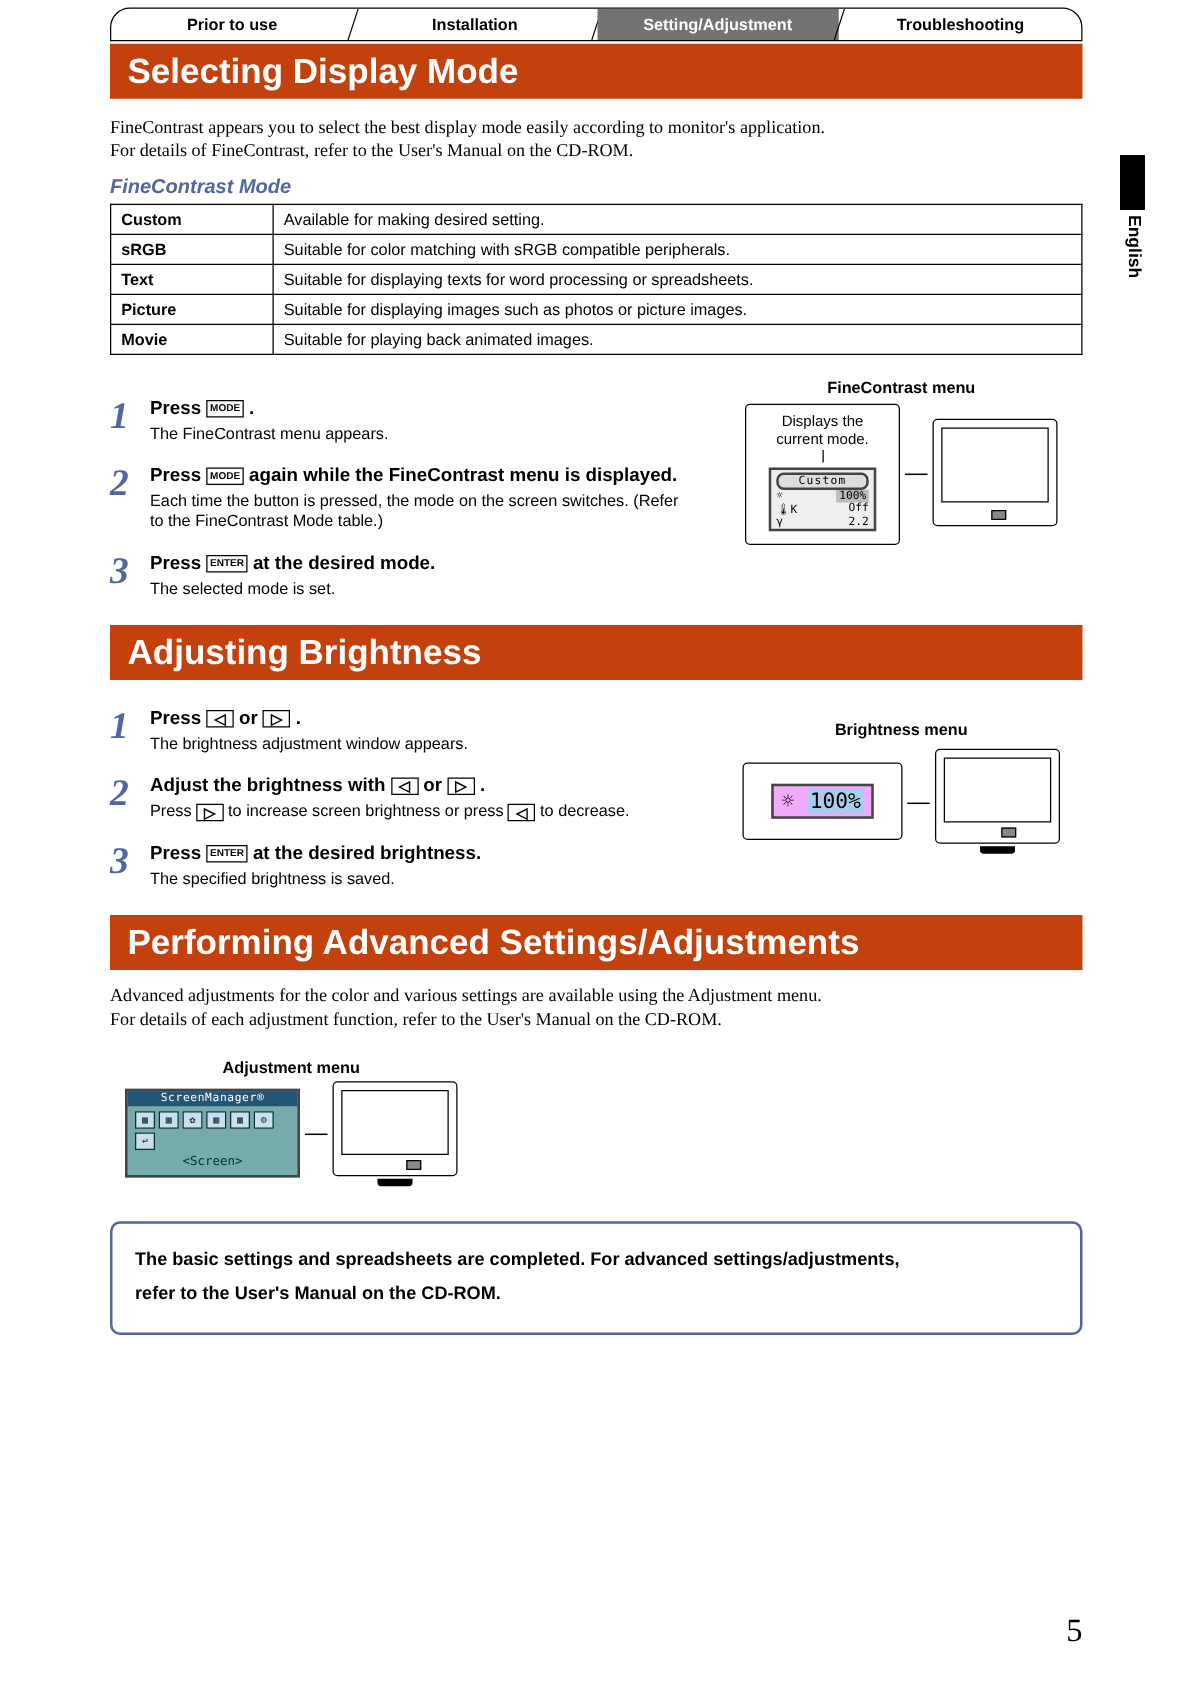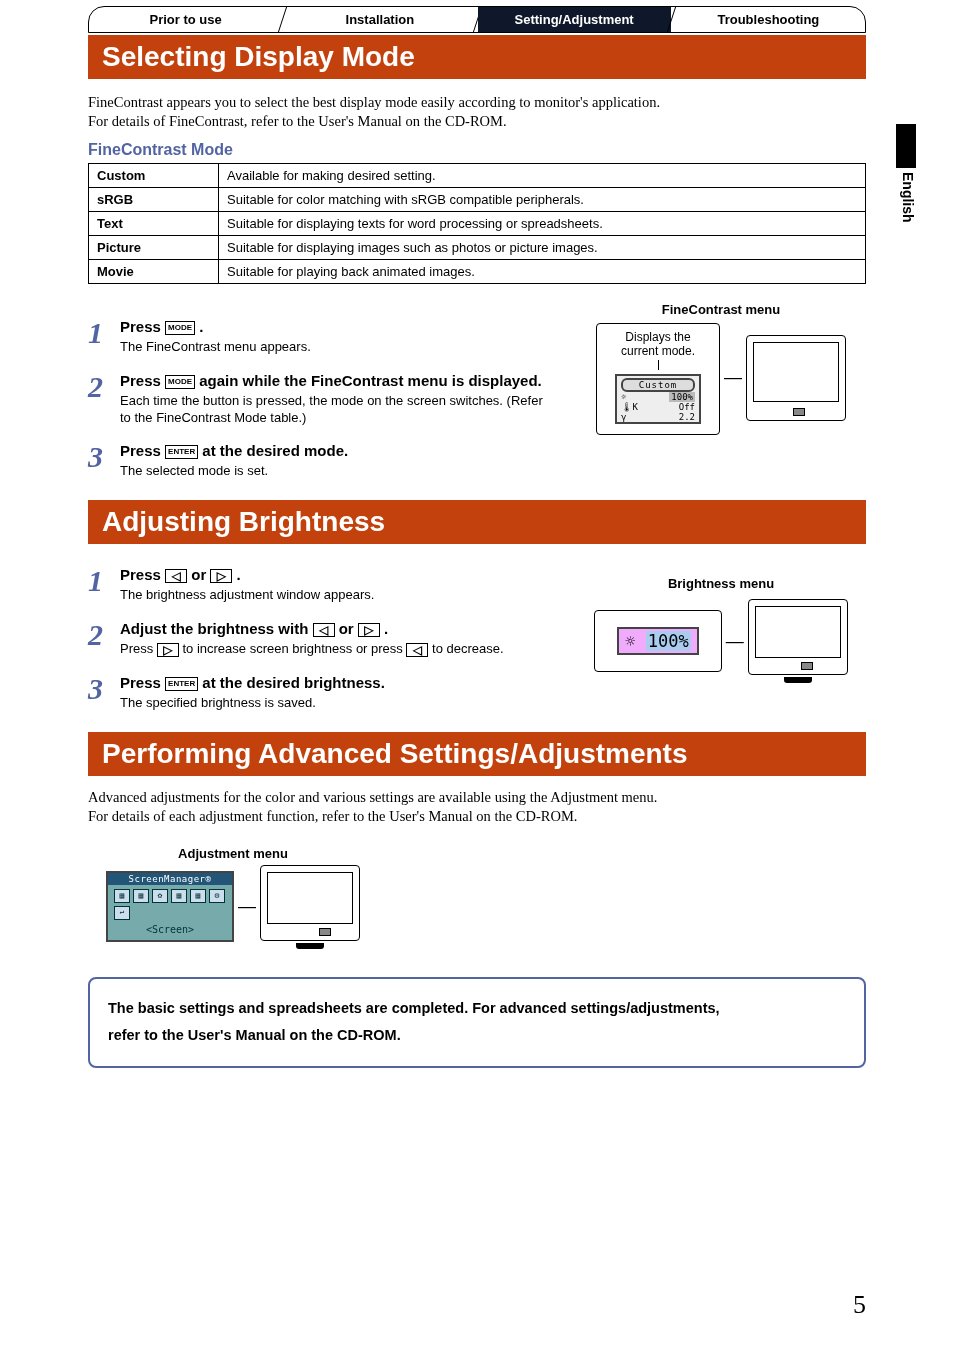--- a/index.html
+++ b/index.html
@@ -1,25 +1,25 @@
 <!DOCTYPE html>
 <html><head>
 <meta charset="utf-8">
 <style>
   * { box-sizing: border-box; margin: 0; padding: 0; }
   body { font-family: Arial, Helvetica, sans-serif; font-size: 13px; width: 954px; height: 1350px; position: relative; background: #fff; color: #000; }
   .page { padding: 0 88px 15px 88px; }
   .tabs { display: flex; margin-top: 6px; border: 1px solid #000; border-radius: 16px 16px 0 0; overflow: hidden; }
   .tab { flex: 1; text-align: center; padding: 5px 0; font-weight: bold; font-size: 13px; position: relative; }
-  .tab.active { background: #0f172a; color: #fff; }
+  .tab.active { background: #737373; color: #fff; }
   .tab-sep { width: 0; border-right: 1px solid #000; transform: skewX(-18deg); }
   .section-bar { background: #c2410c; color: #fff; font-size: 28px; font-weight: bold; padding: 6px 14px; margin-top: 2px; }
   .section-bar.tight { margin-top: 20px; }
   .intro { font-family: "Times New Roman", serif; font-size: 14.5px; margin: 14px 0 10px 0; line-height: 1.3; }
-  .subhead { color: #5264a2; font-weight: bold; font-size: 16px; margin: 8px 0 4px 0; }
+  .subhead { color: #5264a2; font-weight: bold; font-size: 16px; margin: 8px 0 4px 0; font-style: italic; }
   table.modes { width: 100%; border-collapse: collapse; }
   table.modes td { border: 1px solid #000; padding: 4px 8px; font-size: 13px; }
   table.modes td:first-child { font-weight: bold; width: 130px; }
   .step-row { display: flex; align-items: flex-start; margin-top: 16px; gap: 10px; }
   .step-num { font-family: "Times New Roman", serif; font-style: italic; font-weight: bold; font-size: 30px; color: #5264a2; line-height: 1; width: 22px; }
   .step-body { flex: 1; }
   .step-title { font-weight: bold; font-size: 15px; }
   .step-sub { margin-top: 4px; font-size: 13px; line-height: 1.3; }
   .btn { display: inline-block; border: 1px solid #000; padding: 0 2px; font-size: 8px; font-weight: bold; vertical-align: middle; line-height: 12px; min-width: 22px; text-align: center; font-family: Arial, sans-serif; }
   .btn.flat { font-size: 12px; padding: 0 4px; }
@@ -36,21 +36,21 @@
   .fc-osd-row .val { background: #bbb; padding: 0 2px; }
   .monitor { border: 1px solid #000; border-radius: 4px; width: 100px; height: 86px; position: relative; display: inline-block; vertical-align: top; }
   .monitor-screen { position: absolute; left: 6px; right: 6px; top: 6px; bottom: 18px; border: 1px solid #000; }
   .monitor-btn { position: absolute; right: 40px; bottom: 4px; width: 12px; height: 8px; border: 1px solid #000; background: #888; }
   .bright-box { border: 1px solid #000; border-radius: 4px; padding: 16px 22px; display: inline-block; }
   .bright-osd { border: 2px solid #444; background: #f0abfc; padding: 2px 6px; font-family: monospace; font-size: 17px; display: inline-block; }
   .bright-osd .hl { background: #aaccee; padding: 0 2px; }
   .monitor.small { width: 100px; height: 76px; }
   .monitor.small .monitor-screen { bottom: 16px; }
   .stand { width: 28px; height: 6px; background: #000; margin: 2px auto 0; border-radius: 0 0 3px 3px; }
-  .adj-osd { border: 2px solid #444; background: #7aa; color: #fff; width: 128px; font-family: monospace; font-size: 10px; }
+  .adj-osd { border: 2px solid #444; background: #7aa; color: #fff; width: 140px; font-family: monospace; font-size: 10px; }
   .adj-osd-title { background: #257; color: #fff; font-size: 9px; padding: 1px 2px; letter-spacing: 0.5px; }
   .adj-osd-icons { display: flex; flex-wrap: wrap; gap: 3px; padding: 4px 6px 2px 6px; }
   .adj-osd-icons span { width: 16px; height: 14px; border: 1px solid #033; background: #cde; display: inline-block; font-size: 8px; text-align:center; line-height:12px; color:#033; }
   .adj-osd-label { text-align: center; font-size: 10px; padding: 2px 0 5px 0; color: #033; }
   .callout { border: 2px solid #5264a2; border-radius: 8px; padding: 16px 18px; margin-top: 28px; font-weight: bold; font-size: 14.5px; line-height: 1.9; }
   .pagenum { position: absolute; right: 88px; bottom: 30px; font-family: "Times New Roman", serif; font-size: 26px; }
   .connector { font-size: 18px; vertical-align: middle; }
 </style>
 </head>
 <body>

